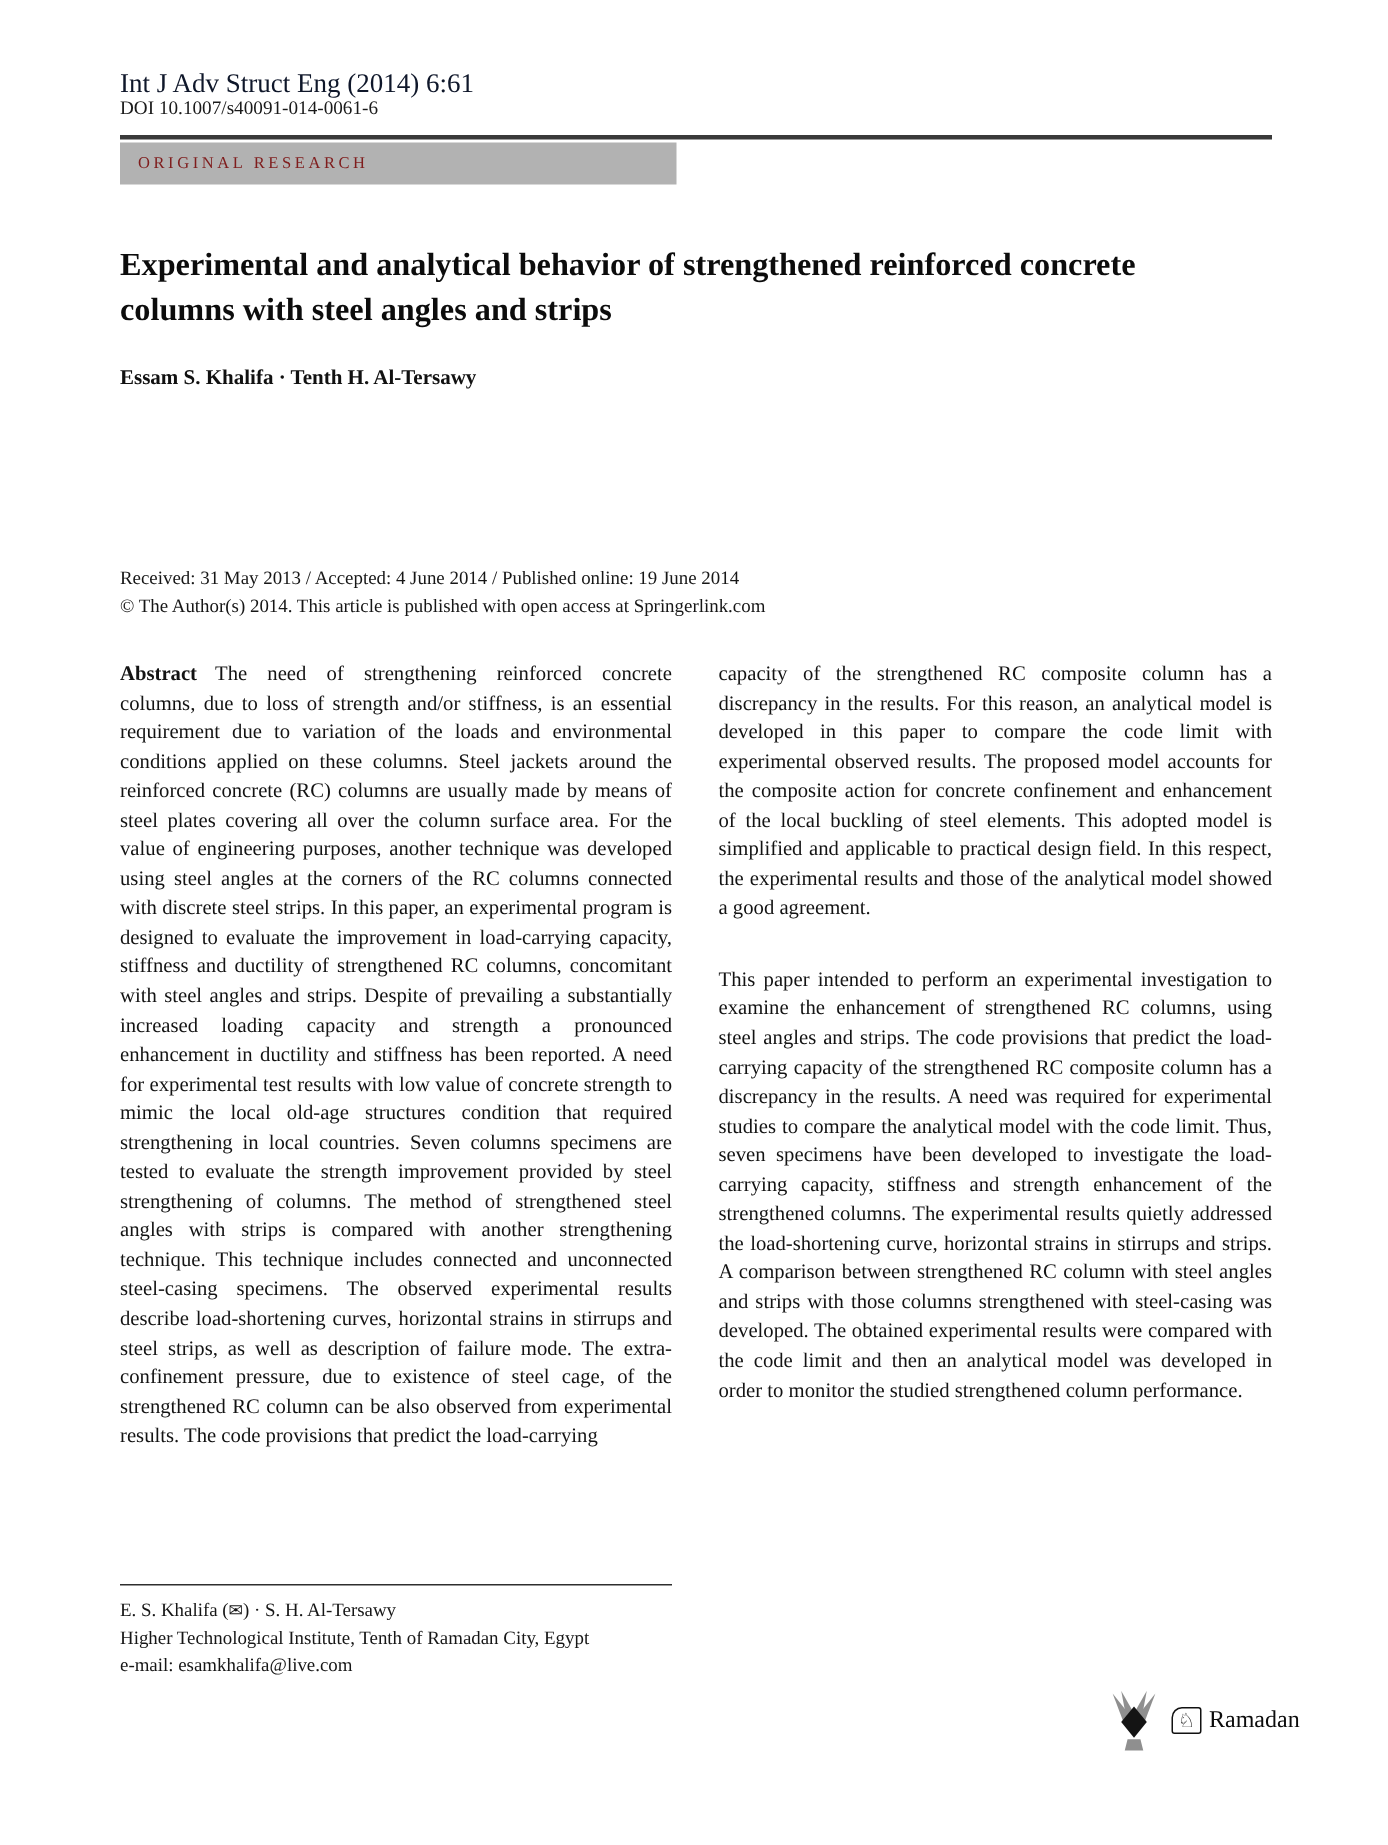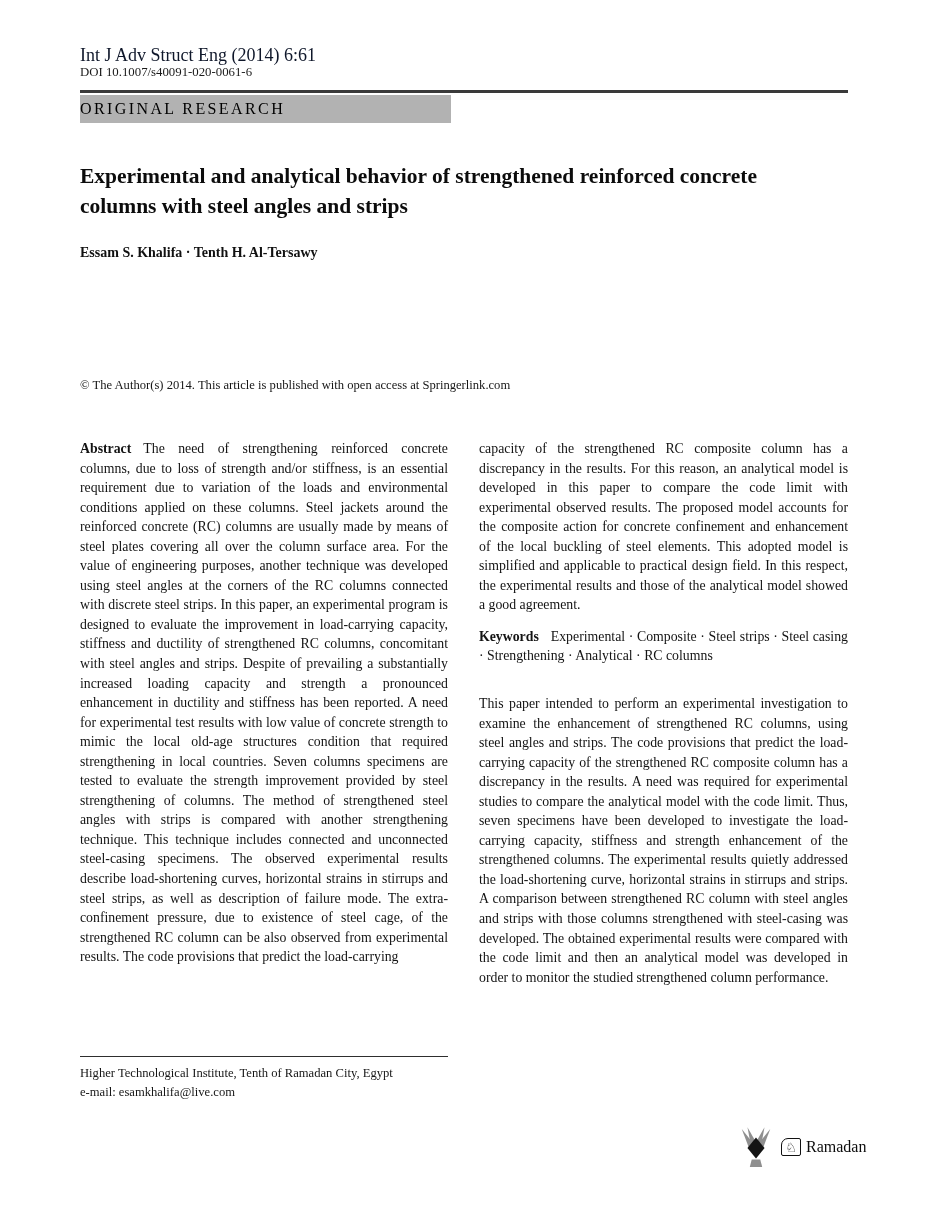--- a/index.html
+++ b/index.html
@@ -22,25 +22,25 @@
     font-size: 12.8px; color: #1a1a1a;
   }
   .top-rule {
     position: absolute; left: 80px; top: 90px;
     width: 768px; height: 3px; background: #3a3a3a;
   }
   .type-box {
     position: absolute; left: 80px; top: 95px;
     width: 371px; height: 28px;
     background: #b2b2b2;
-    color: #000000;
-    font-size: 16px;
+    color: #7f1d1d;
+    font-size: 11px;
     letter-spacing: 2.4px;
     line-height: 28px;
-    padding-left: 0;
+    padding-left: 12px;
   }
   .title {
     position: absolute; left: 80px; top: 162px;
     width: 716px;
     font-size: 21.5px; font-weight: bold;
     line-height: 29.5px;
     color: #0c0c0c;
   }
   .authors {
     position: absolute; left: 80px; top: 245px;
@@ -99,43 +99,44 @@
     font-family: "DejaVu Sans", sans-serif;
     font-size: 13px; line-height: 1; color: #111;
   }
 </style>
 </head>
 <body>
 
 <div class="page">
 
   <div class="journal-ref">Int J Adv Struct Eng (2014) 6:61</div>
-  <div class="doi">DOI 10.1007/s40091-020-0061-6</div>
+  <div class="doi">DOI 10.1007/s40091-014-0061-6</div>
 
   <div class="top-rule"></div>
   <div class="type-box">ORIGINAL RESEARCH</div>
 
   <h1 class="title">Experimental and analytical behavior of strengthened reinforced concrete columns with steel angles and strips</h1>
   <div class="authors">Essam S. Khalifa · Tenth H. Al-Tersawy</div>
 
   <div class="dates">
+    <div>Received: 31 May 2013 / Accepted: 4 June 2014 / Published online: 19 June 2014</div>
     <div>© The Author(s) 2014. This article is published with open access at Springerlink.com</div>
   </div>
 
   <div class="col col-left">
     <p class="body-text"><span class="run-in-label">Abstract</span><span>The need of strengthening reinforced concrete columns, due to loss of strength and/or stiffness, is an essential requirement due to variation of the loads and environmental conditions applied on these columns. Steel jackets around the reinforced concrete (RC) columns are usually made by means of steel plates covering all over the column surface area. For the value of engineering purposes, another technique was developed using steel angles at the corners of the RC columns connected with discrete steel strips. In this paper, an experimental program is designed to evaluate the improvement in load-carrying capacity, stiffness and ductility of strengthened RC columns, concomitant with steel angles and strips. Despite of prevailing a substantially increased loading capacity and strength a pronounced enhancement in ductility and stiffness has been reported. A need for experimental test results with low value of concrete strength to mimic the local old-age structures condition that required strengthening in local countries. Seven columns specimens are tested to evaluate the strength improvement provided by steel strengthening of columns. The method of strengthened steel angles with strips is compared with another strengthening technique. This technique includes connected and unconnected steel-casing specimens. The observed experimental results describe load-shortening curves, horizontal strains in stirrups and steel strips, as well as description of failure mode. The extra-confinement pressure, due to existence of steel cage, of the strengthened RC column can be also observed from experimental results. The code provisions that predict the load-carrying</span></p>
   </div>
 
   <div class="col col-right">
     <p class="body-text">capacity of the strengthened RC composite column has a discrepancy in the results. For this reason, an analytical model is developed in this paper to compare the code limit with experimental observed results. The proposed model accounts for the composite action for concrete confinement and enhancement of the local buckling of steel elements. This adopted model is simplified and applicable to practical design field. In this respect, the experimental results and those of the analytical model showed a good agreement.</p>
-    <p class="body-text keywords"><span class="run-in-label">Keywords</span><span>Experimental · Composite · Steel strips · Steel casing · Strengthening · Analytical · RC columns</span></p>
     <p class="body-text section-body">This paper intended to perform an experimental investigation to examine the enhancement of strengthened RC columns, using steel angles and strips. The code provisions that predict the load-carrying capacity of the strengthened RC composite column has a discrepancy in the results. A need was required for experimental studies to compare the analytical model with the code limit. Thus, seven specimens have been developed to investigate the load-carrying capacity, stiffness and strength enhancement of the strengthened columns. The experimental results quietly addressed the load-shortening curve, horizontal strains in stirrups and strips. A comparison between strengthened RC column with steel angles and strips with those columns strengthened with steel-casing was developed. The obtained experimental results were compared with the code limit and then an analytical model was developed in order to monitor the studied strengthened column performance.</p>
   </div>
 
   <div class="footnote">
+    <div><span>E. S. Khalifa (</span><span class="glyph">✉</span><span>) · S. H. Al-Tersawy</span></div>
     <div>Higher Technological Institute, Tenth of Ramadan City, Egypt</div>
     <div>e-mail: esamkhalifa@live.com</div>
   </div>
 
   <div class="logos">
     <svg class="wings" width="38" height="46" viewBox="0 0 40 46" xmlns="http://www.w3.org/2000/svg">
       <g fill="#8f8f8f">
         <polygon points="5,2 17,17 13,23"></polygon>
         <polygon points="11,0 19,14 15,21"></polygon>
         <polygon points="35,2 23,17 27,23"></polygon>

